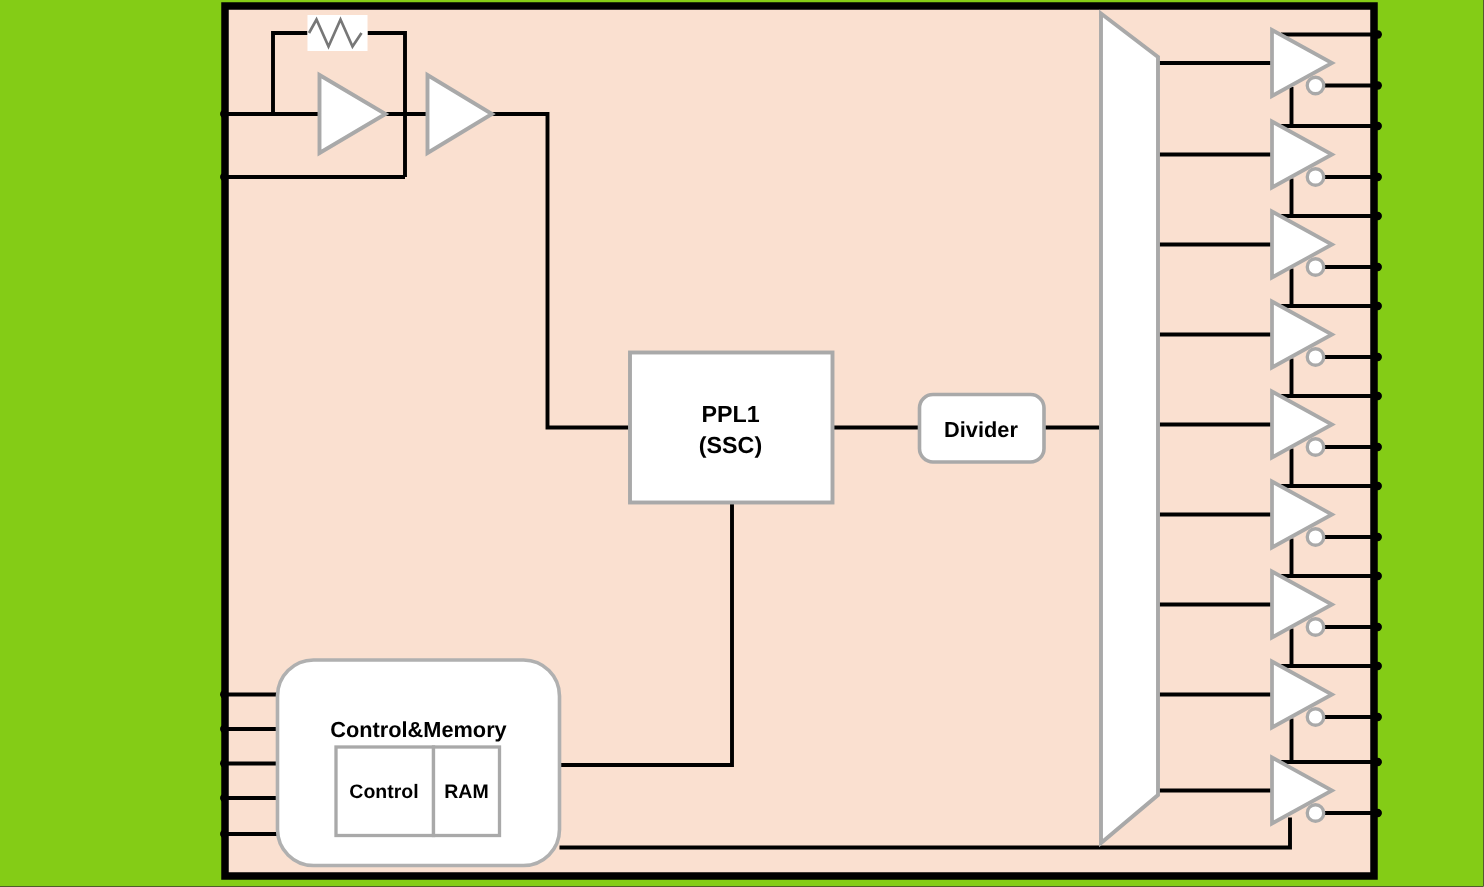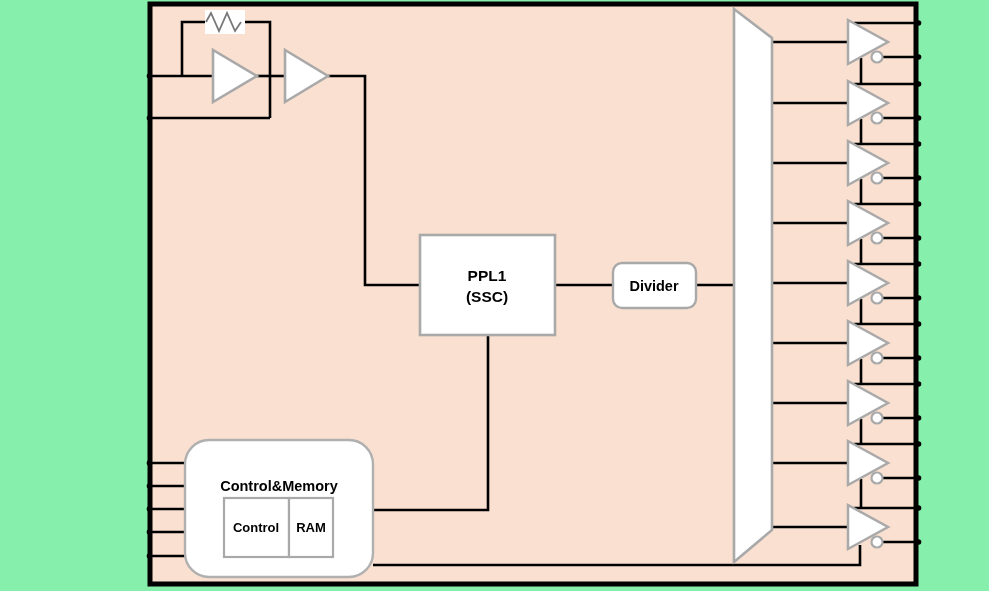--- a/index.html
+++ b/index.html
@@ -1,16 +1,16 @@
 <!DOCTYPE html>
 <html><head>
 <meta charset="utf-8">
 <style>
   html,body{margin:0;padding:0;background:#000;}
-  .stage{width:989px;height:591px;position:relative;background:#86efac;overflow:hidden;}
+  .stage{width:989px;height:591px;position:relative;background:#84cc16;overflow:hidden;}
   svg{display:block;}
   text{font-family:"Liberation Sans","DejaVu Sans",sans-serif;font-weight:bold;fill:#000;}
   .t15{font-size:15.5px;}
   .t14{font-size:14.5px;}
   .t13{font-size:13px;}
 </style>
 </head>
 <body>
 
 <div class="stage">

